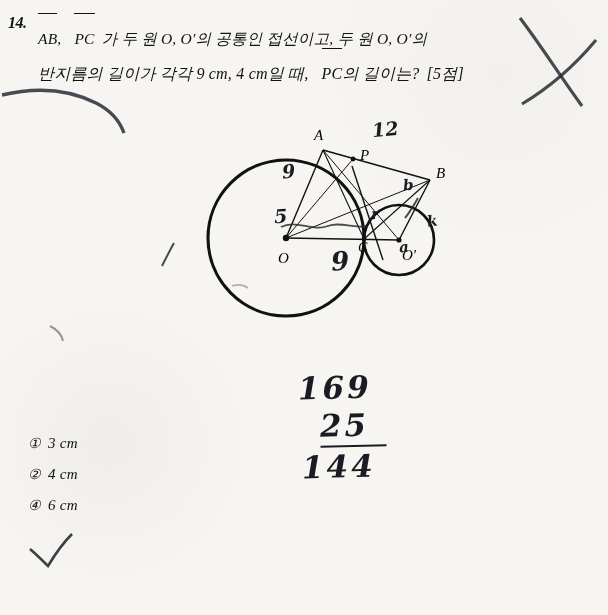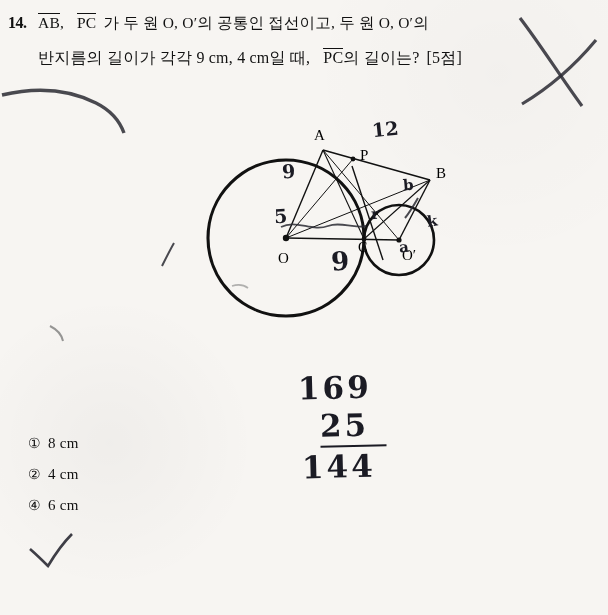--- a/index.html
+++ b/index.html
@@ -15,20 +15,21 @@
     overflow: hidden;
     position: relative;
   }
   .page {
     position: absolute;
     inset: 0;
     background:
       radial-gradient(circle at 18% 72%, rgba(0,0,0,0.03), transparent 22%),
       radial-gradient(circle at 82% 12%, rgba(0,0,0,0.02), transparent 26%),
       #f7f5f2;
+    font-style: italic;
   }
 
   
   .qnum {
     position: absolute;
     left: 8px;
     top: 14px;
     font-weight: bold;
     font-size: 16px;
     letter-spacing: -0.5px;
@@ -46,21 +47,21 @@
     position: absolute;
     left: 38px;
     top: 48px;
     width: 560px;
     font-size: 16px;
     white-space: nowrap;
     letter-spacing: 0.2px;
   }
   .ovl {
     border-top: 1.3px solid #111;
-    padding-top: 0px;
+    padding-top: 16px;
     display: inline-block;
     line-height: 1.15;
   }
   .sp { display: inline-block; width: 7px; }
   .spw { display: inline-block; width: 13px; }
 
   
   .choices {
     position: absolute;
     left: 28px;
@@ -222,21 +223,21 @@
 
     <div class="work">
       <div class="row r1">169</div>
       <div class="row r2">25</div>
       <div class="row r3">144</div>
     </div>
   </div>
 
   <div class="choices">
     <div class="choice">
-      <span class="cmark">①</span><span>8 cm</span>
+      <span class="cmark">①</span><span>3 cm</span>
     </div>
     <div class="choice">
       <span class="cmark">②</span><span>4 cm</span>
     </div>
     <div class="choice">
       <span class="cmark">④</span><span>6 cm</span>
     </div>
   </div>
 
 </div>

